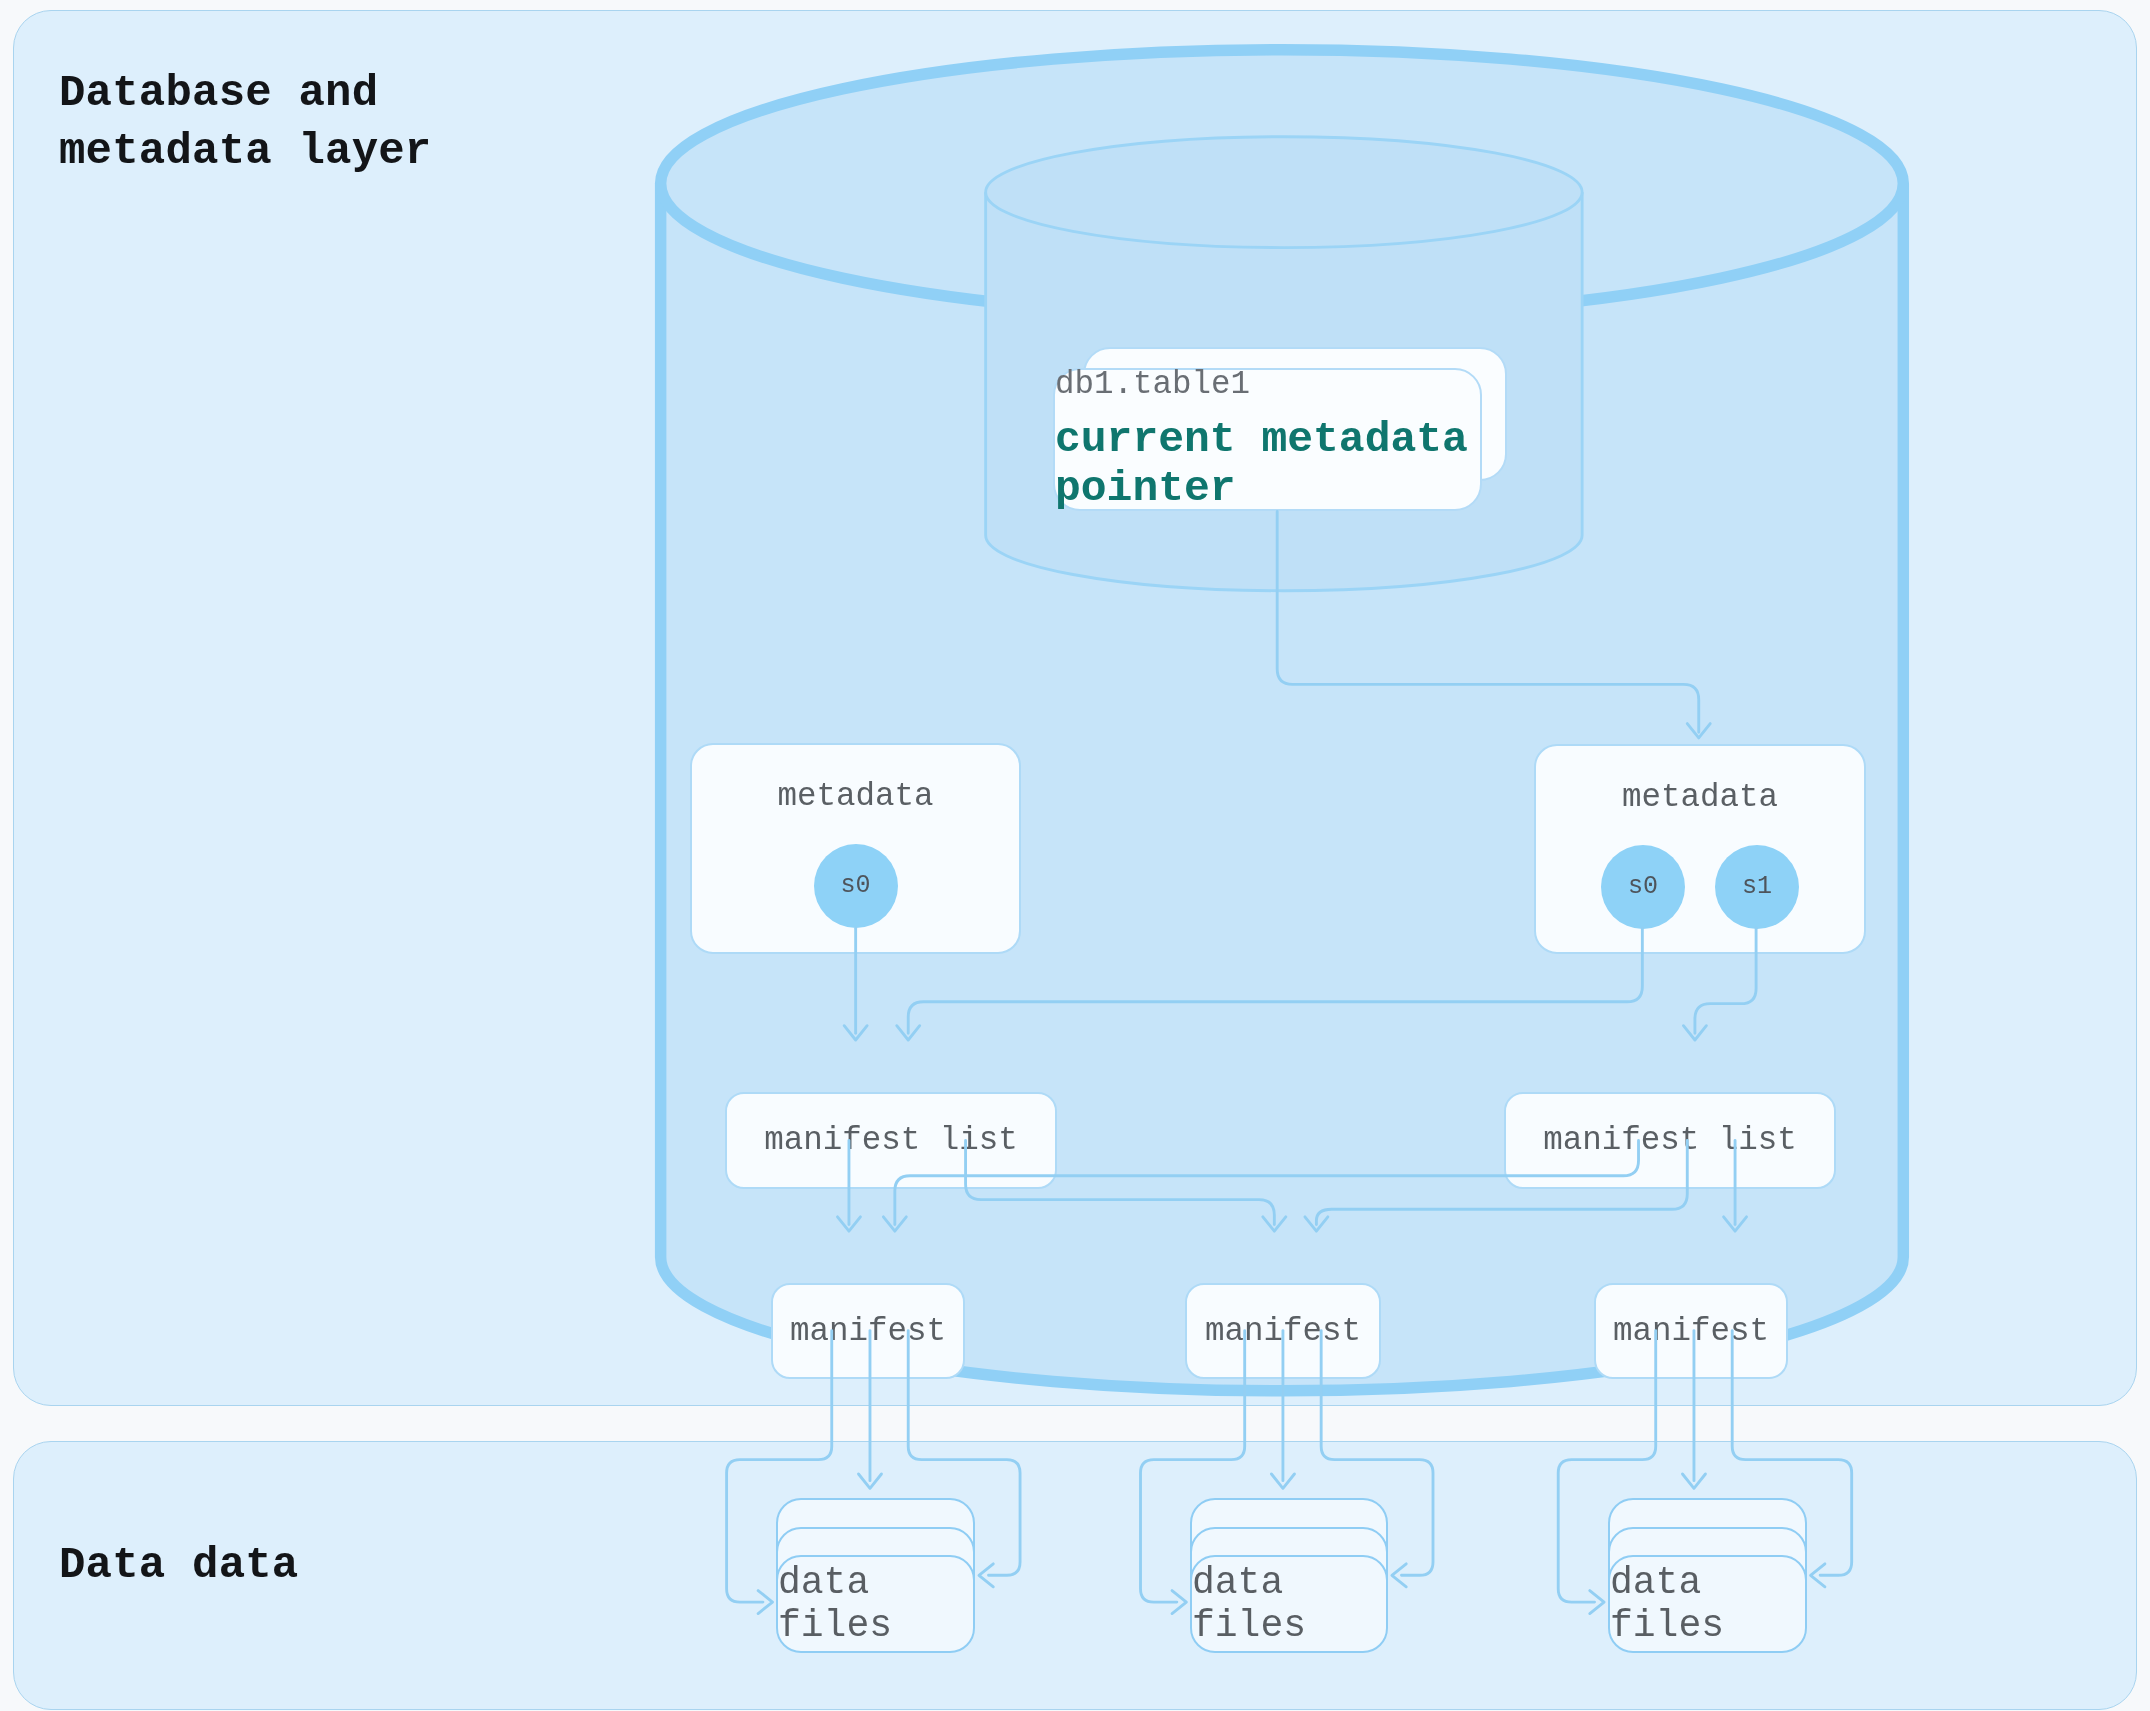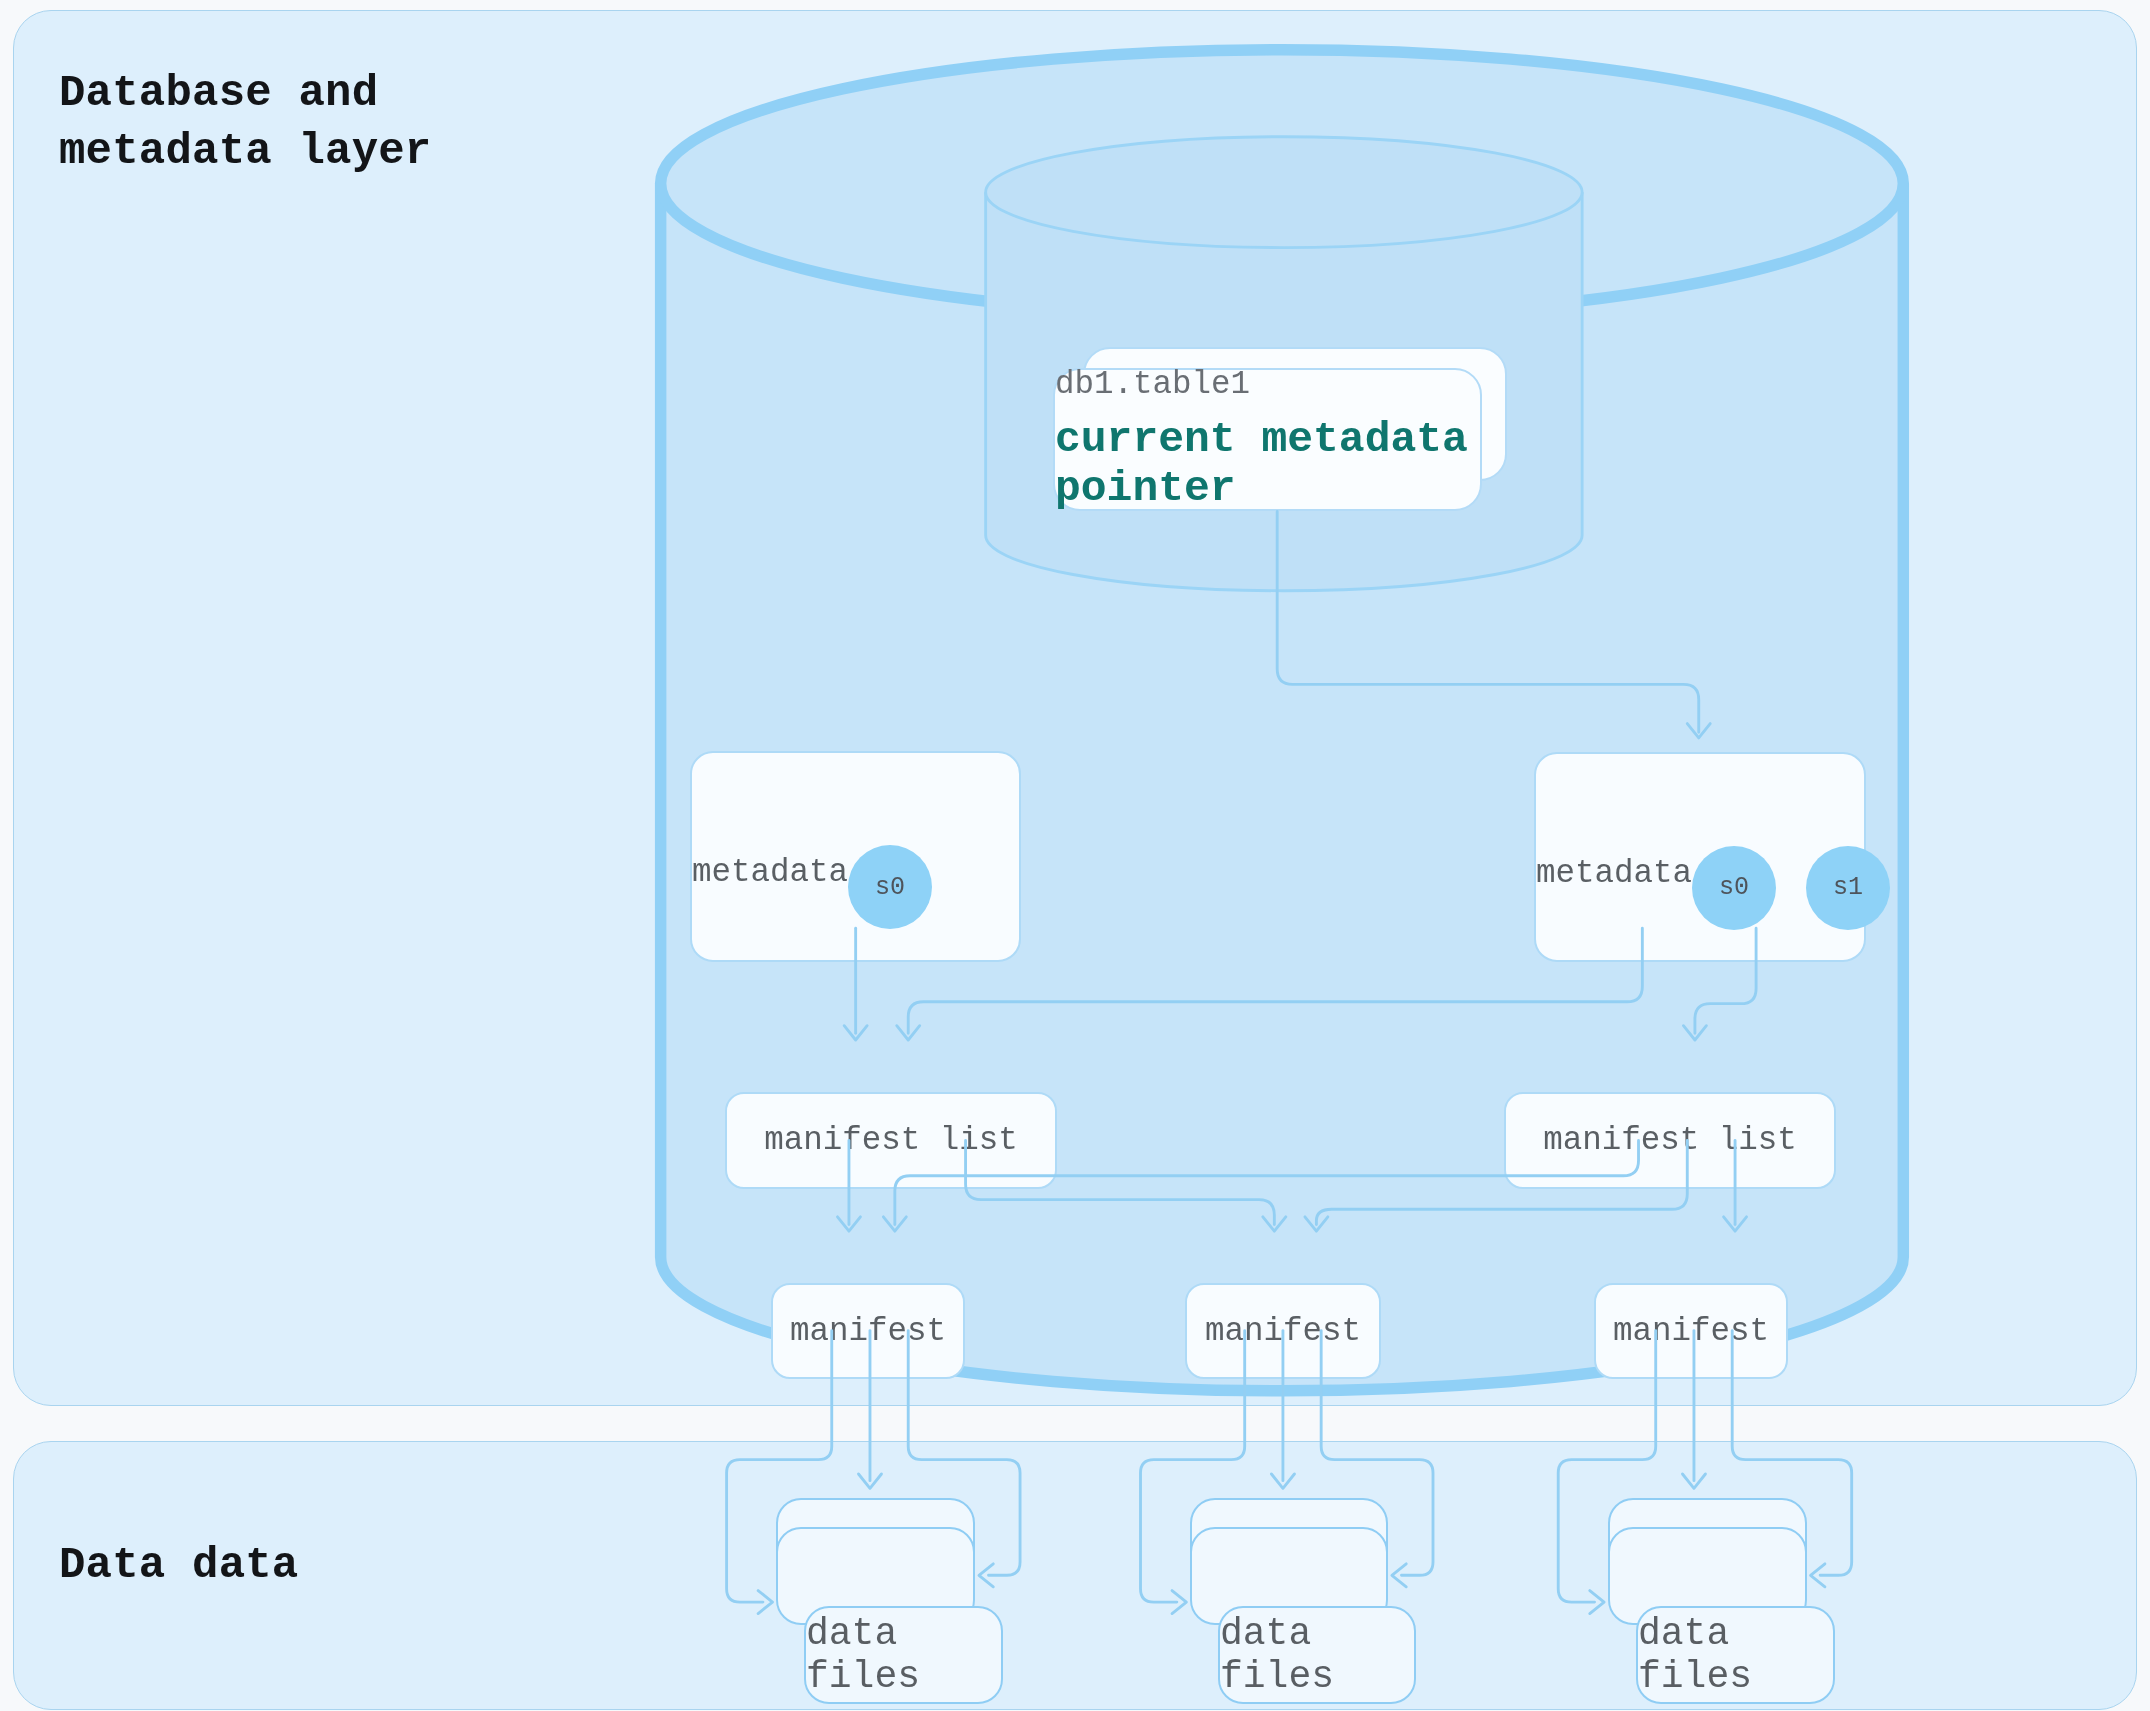--- a/index.html
+++ b/index.html
@@ -32,21 +32,21 @@
     display:flex;flex-direction:column;align-items:flex-start;justify-content:center;gap:12.4px;
   }
   .pcard-line1{font-size:32.5px;color:#696e74;}
   .pcard-line2{font-size:43px;font-weight:bold;color:#0f766e;}
   
   .node{
     position:absolute;background:#f8fcff;border:2.9px solid #aedaf7;border-radius:23px;box-sizing:border-box;
     color:#5a5f64;font-size:32.5px;
   }
   .node-center{display:flex;align-items:center;justify-content:center;margin-top:48px;}
-  .meta-box{display:flex;flex-direction:row;align-items:center;padding-top:32.5px;margin-top:8px;}
+  .meta-box{display:flex;flex-direction:column;align-items:center;padding-top:32.5px;}
   .meta-left{left:690px;top:743px;width:331px;height:211px;}
   .meta-right{left:1534px;top:744px;width:332px;height:210px;}
   .snap-row{display:flex;gap:30px;margin-top:29px;}
   .snapshot{
     width:84px;height:84px;border-radius:50%;background:#8ed2f7;
     display:flex;align-items:center;justify-content:center;
     font-size:25px;color:#4e545b;
   }
   .list-left{left:725px;top:1044px;width:332px;height:97px;border-radius:19px;}
   .list-right{left:1504px;top:1044px;width:332px;height:97px;border-radius:19px;}
@@ -57,21 +57,21 @@
   .dcard{
     position:absolute;background:#f0f8fe;border:2.9px solid #8fcdf4;border-radius:25px;box-sizing:border-box;
     height:98px;display:flex;align-items:center;justify-content:center;
     font-size:38px;color:#595e63;
   }
   .stackL{left:776px;width:199px;}
   .stackM{left:1190px;width:198px;}
   .stackR{left:1608px;width:199px;}
   .d-back{top:1498px;}
   .d-mid{top:1527px;}
-  .d-front{top:1606px;margin-left:28px;}
+  .d-front{top:1555px;}
   .cyl-fill{fill:#c6e4f9;}
   .cyl-stroke{stroke:#90d0f6;stroke-width:12;fill:none;}
   .icyl-fill{fill:#bfe0f7;}
   .icyl-stroke{stroke:#9bd4f6;stroke-width:3;fill:none;}
   .conn{stroke:#93cff3;stroke-width:3;fill:none;stroke-linecap:round;stroke-linejoin:round;}
 </style>
 </head>
 <body>
 
 <div class="stage">

